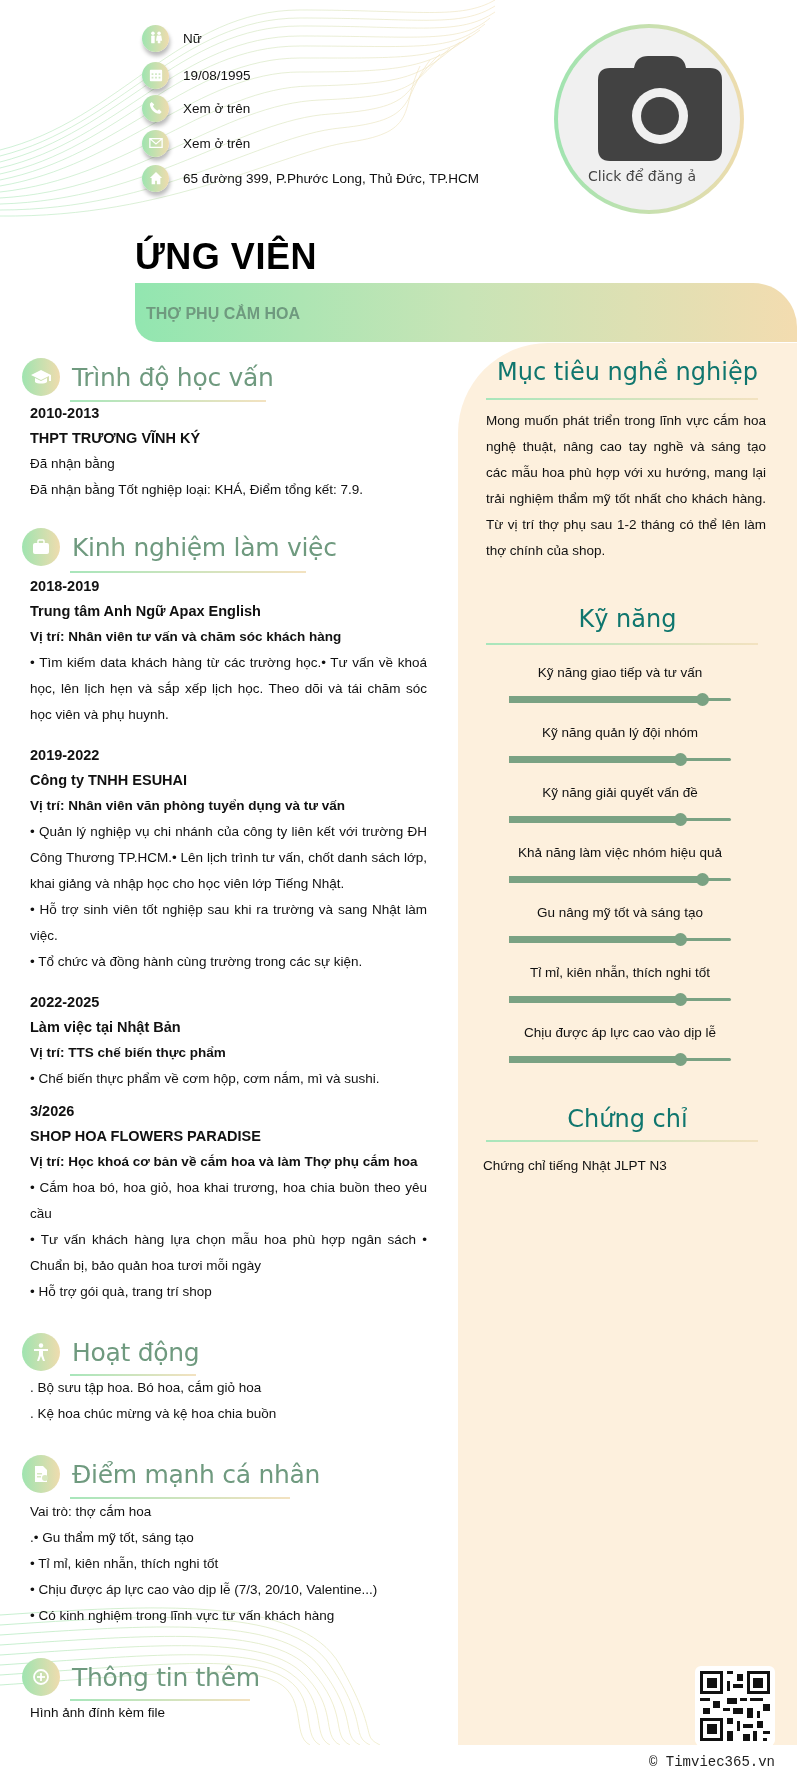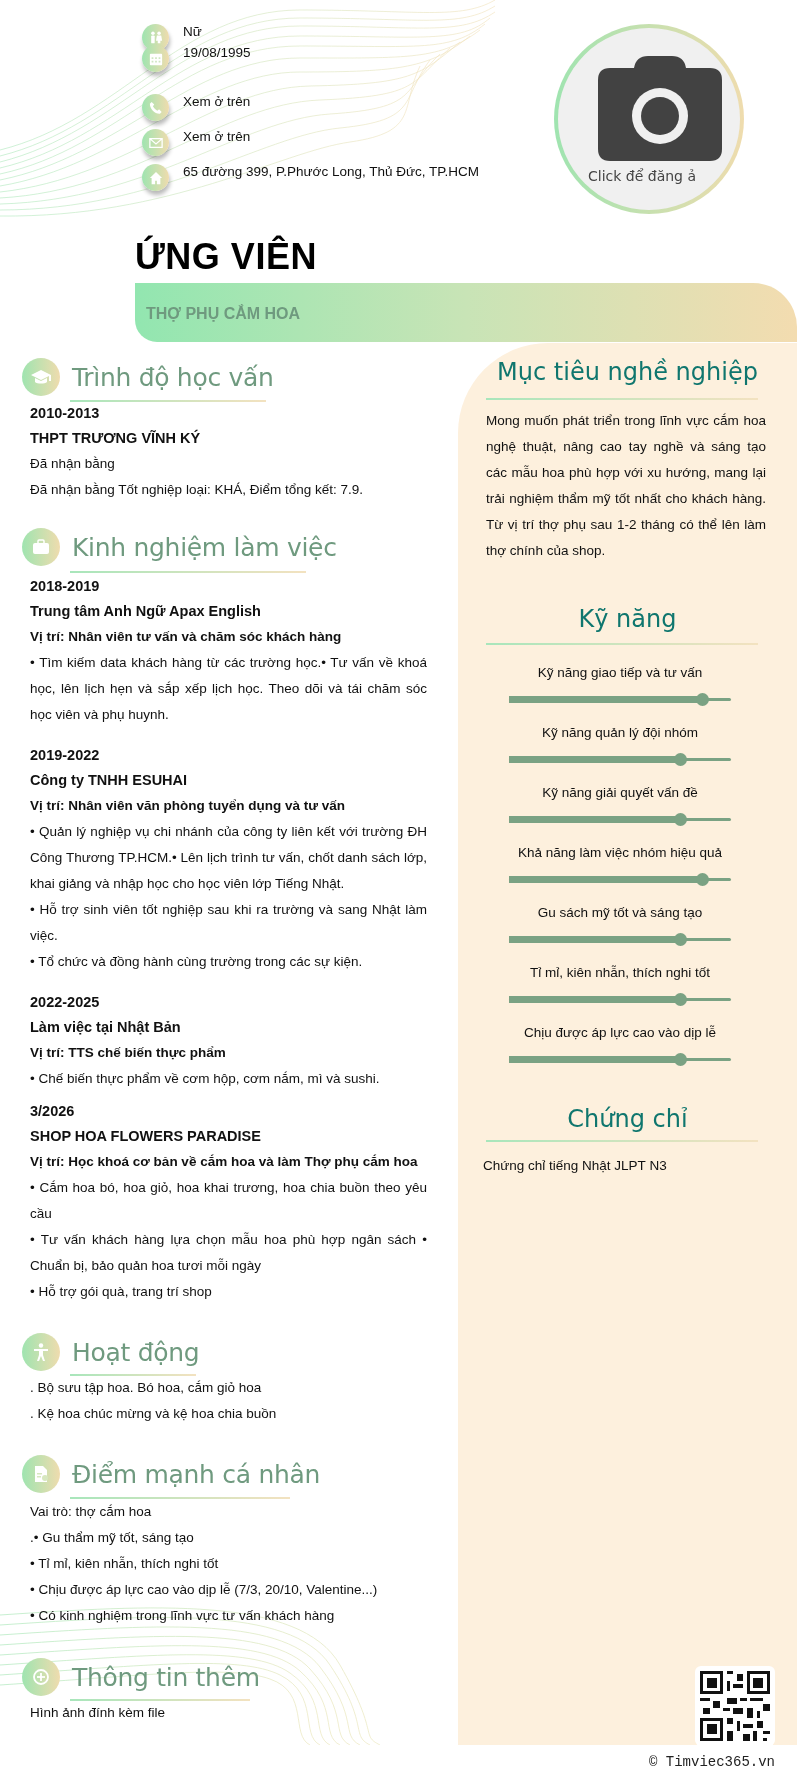--- a/index.html
+++ b/index.html
@@ -3,21 +3,21 @@
 <meta charset="utf-8">
 <style>
   * { box-sizing: border-box; margin: 0; padding: 0; }
   html, body { width: 800px; height: 1776px; background: #ffffff; overflow: hidden; }
   body { position: relative; font-family: "Liberation Sans", sans-serif; color: #111; font-size: 13.5px; }
 
   
   .wave { position: absolute; pointer-events: none; }
 
   
-  .contact { position: absolute; left: 142px; height: 28px; display: flex; align-items: flex-start; }
+  .contact { position: absolute; left: 142px; height: 28px; display: flex; align-items: center; }
   .cicon { width: 27px; height: 27px; border-radius: 50%;
     background: linear-gradient(90deg, #9fe4b0 0%, #efdcae 100%);
     box-shadow: 1px 4px 4px rgba(0,0,0,0.28);
     display: flex; align-items: center; justify-content: center; margin-right: 14px; flex-shrink: 0; }
   .cicon svg { width: 14px; height: 14px; fill: #fff; }
   .ctext { font-size: 13.5px; color: #111; white-space: nowrap; }
 
   
   .avatar { position: absolute; left: 554px; top: 24px; width: 190px; height: 190px; border-radius: 50%;
     background: linear-gradient(90deg, #9fe4b0, #efdcae); padding: 4px; }
@@ -112,21 +112,21 @@
   <span class="cicon">
       <svg viewBox="0 0 16 16">
         <circle cx="4.5" cy="2.5" r="2"></circle>
         <rect x="2.5" y="5" width="4" height="9" rx="1"></rect>
         <circle cx="11.5" cy="2.5" r="2"></circle>
         <path d="M9 5h5l1 6h-2v3h-3v-3H8z"></path>
       </svg>
     </span>
   <span class="ctext">Nữ</span>
 </div>
-<div class="contact" style="top:45px">
+<div class="contact" style="top:61px">
   <span class="cicon">
       <svg viewBox="0 0 16 16">
         <rect x="1" y="2" width="14" height="13" rx="1"></rect>
         <rect x="3" y="6" width="2" height="2" fill="#cfe7c2"></rect>
         <rect x="7" y="6" width="2" height="2" fill="#cfe7c2"></rect>
         <rect x="11" y="6" width="2" height="2" fill="#cfe7c2"></rect>
         <rect x="3" y="10" width="2" height="2" fill="#cfe7c2"></rect>
         <rect x="7" y="10" width="2" height="2" fill="#cfe7c2"></rect>
         <rect x="11" y="10" width="2" height="2" fill="#cfe7c2"></rect>
       </svg>
@@ -294,21 +294,21 @@
     <div class="skill-fill" style="width:77%"></div>
     <div class="skill-thumb" style="left:77%"></div>
   </div>
 
 <div class="skill-label" style="top:845px">Khả năng làm việc nhóm hiệu quả</div>
 <div class="skill-track" style="top:878px">
     <div class="skill-fill" style="width:87%"></div>
     <div class="skill-thumb" style="left:87%"></div>
   </div>
 
-<div class="skill-label" style="top:905px">Gu sách mỹ tốt và sáng tạo</div>
+<div class="skill-label" style="top:905px">Gu nâng mỹ tốt và sáng tạo</div>
 <div class="skill-track" style="top:938px">
     <div class="skill-fill" style="width:77%"></div>
     <div class="skill-thumb" style="left:77%"></div>
   </div>
 
 <div class="skill-label" style="top:965px">Tỉ mỉ, kiên nhẫn, thích nghi tốt</div>
 <div class="skill-track" style="top:998px">
     <div class="skill-fill" style="width:77%"></div>
     <div class="skill-thumb" style="left:77%"></div>
   </div>

